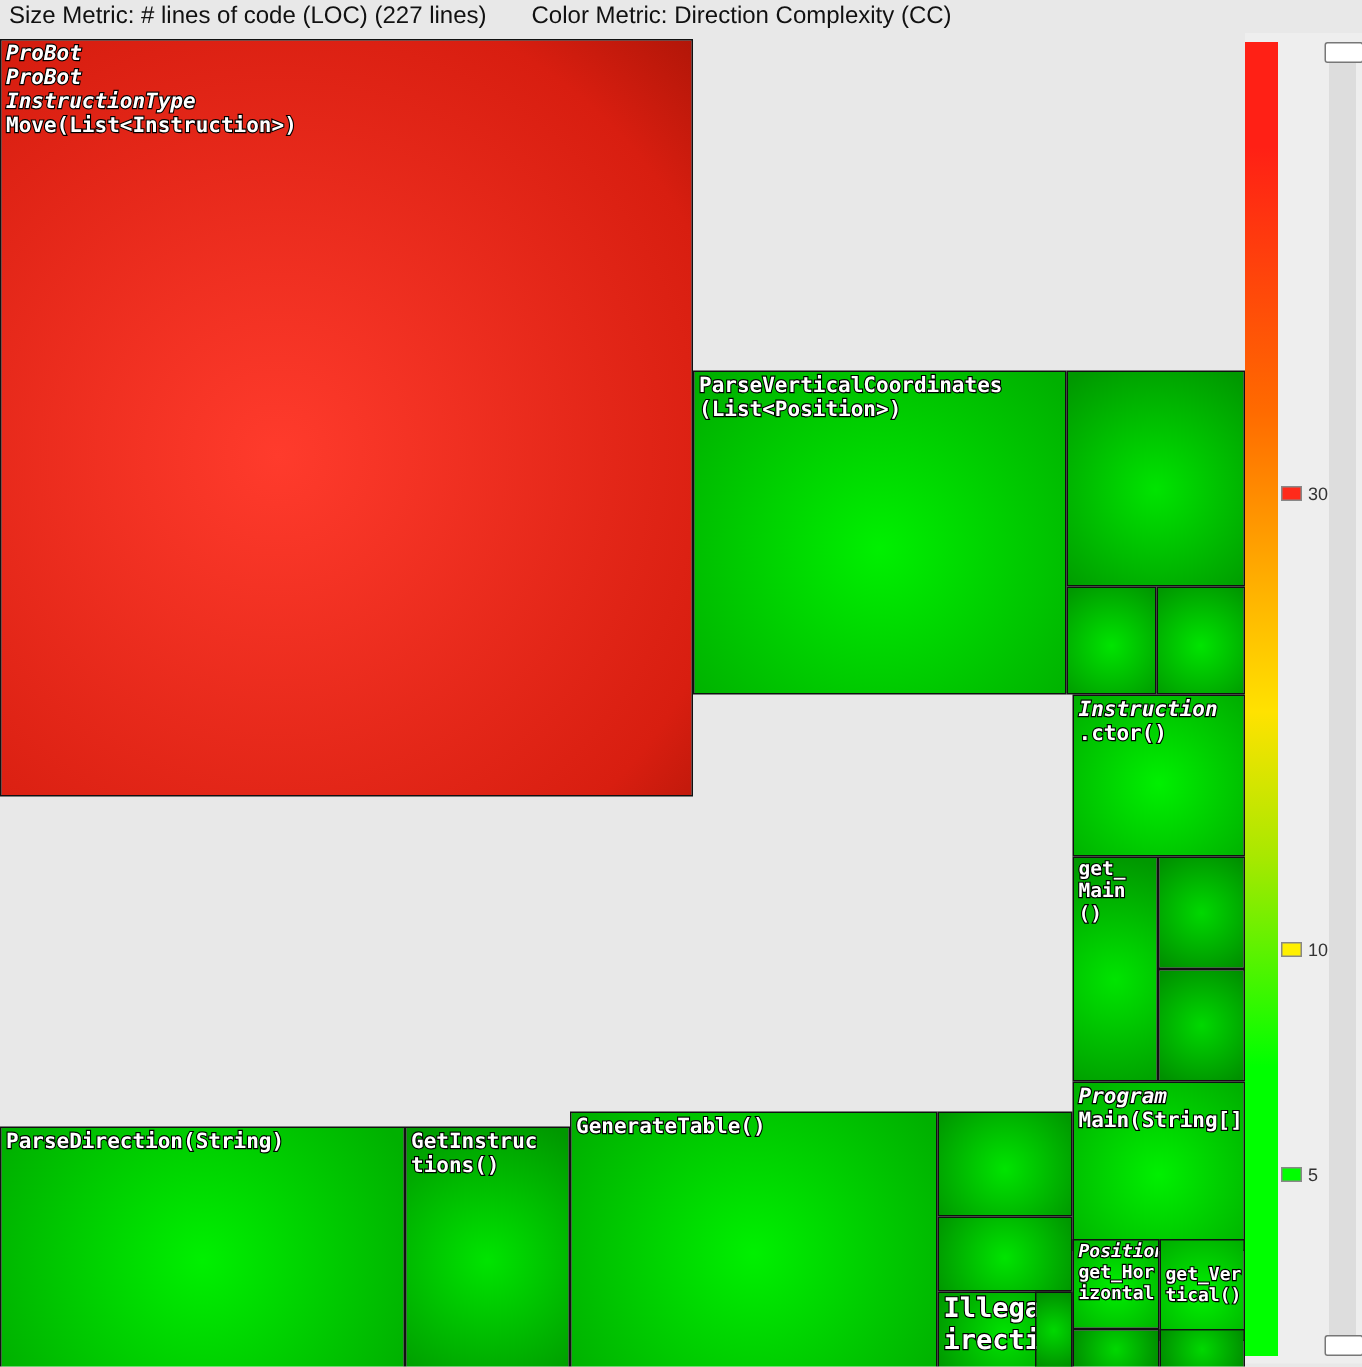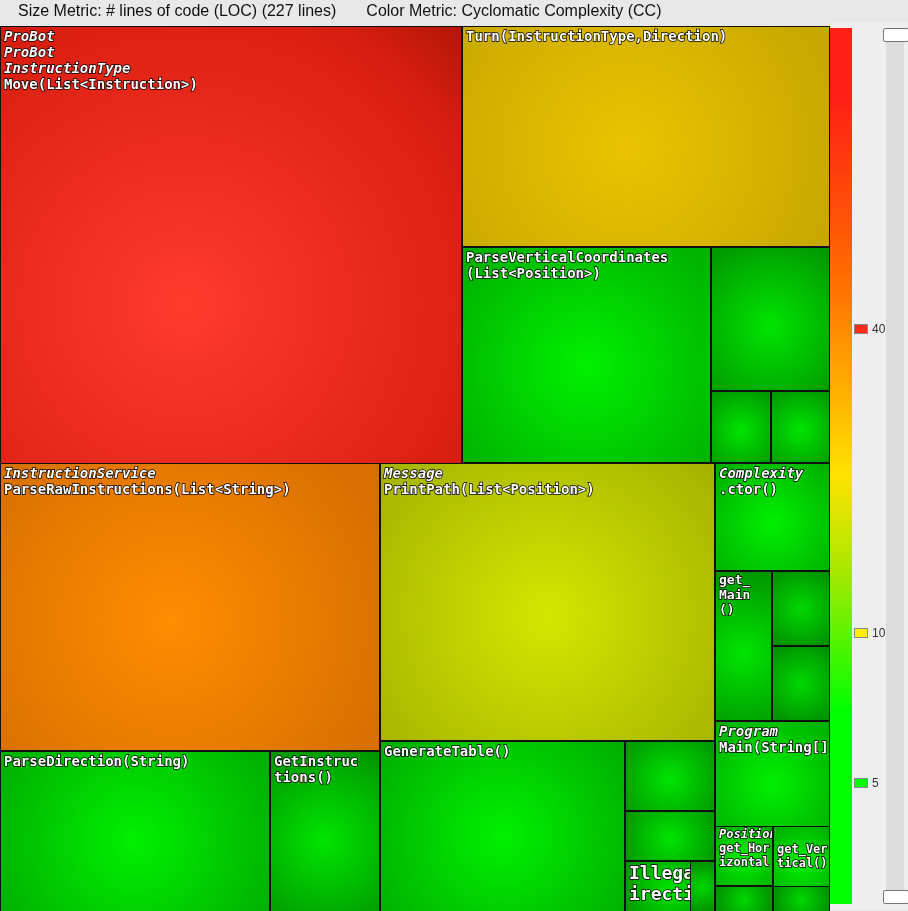--- a/index.html
+++ b/index.html
@@ -1,16 +1,16 @@
 <!DOCTYPE html>
 <html><head>
 <meta charset="utf-8">
 <style>
   html,body{margin:0;padding:0;font-family:Consolas,Menlo,monospace;background:#e8e8e8;width:908px;height:911px;overflow:hidden}
-  .hdr{height:22px;display:flex;gap:30px;padding:2px 18px;font-family:Arial,Helvetica,sans-serif;font-size:16px;color:#111}
+  .hdr{height:22px;display:flex;gap:30px;padding:2px 6px;font-family:Arial,Helvetica,sans-serif;font-size:16px;color:#111}
   .canvas{position:relative;width:908px;height:887px}
   .cell{position:absolute;box-sizing:border-box;border:1px solid #111;overflow:hidden}
   .cell .txt{position:absolute;left:3px;top:1px;font-size:14px;font-weight:bold;color:#fff;
     -webkit-text-stroke:1.5px #000;paint-order:stroke fill;line-height:1.15}
   .cell .cls{font-style:italic}
   .r1{background:radial-gradient(circle at 40% 55%, #ff3b2c 0%, #d81e10 80%, #b21608 100%)}
   .r2{background:radial-gradient(circle at 45% 55%, #eac400 0%, #c8a800 90%)}
   .o1{background:radial-gradient(circle at 45% 55%, #ff8d00 0%, #d66f00 90%)}
   .y1{background:radial-gradient(circle at 50% 55%, #d4e600 0%, #a6b400 95%)}
   .g1{background:radial-gradient(circle at 50% 55%, #00f000 0%, #00b000 95%)}
@@ -24,84 +24,69 @@
   .tick{position:absolute;left:24px;font:12px Arial;color:#333;display:flex;align-items:center;gap:4px}
   .tick .sw{width:12px;height:8px;border:1px solid #888}
   .slider{position:absolute;right:4px;top:6px;width:18px;height:876px;background:#ddd}
   .thumb{position:absolute;left:-3px;width:24px;height:12px;background:#fff;border:1px solid #777;border-radius:2px}
 </style>
 </head>
 <body>
 
 <div class="hdr">
   <span>Size Metric: # lines of code (LOC) (227 lines)</span>
-  <span>Color Metric: Cyclomatic Complexity (CC)</span>
+  <span>Color Metric: Direction Complexity (CC)</span>
 </div>
 
 <div class="canvas">
 
   <div class="cell r1" style="left:0;top:0;width:462px;height:505px">
     <div class="txt">
       <span class="cls">ProBot</span><br>
       <span class="cls">ProBot</span><br>
       <span class="cls">InstructionType</span><br>
       <span>Move(List&lt;Instruction&gt;)</span>
     </div>
   </div>
 
-  <div class="cell r2" style="left:462px;top:0;width:368px;height:221px">
-    <div class="txt"><span>Turn(InstructionType,Direction)</span></div>
-  </div>
 
   <div class="cell g1" style="left:462px;top:221px;width:249px;height:216px">
     <div class="txt">
       <span>ParseVerticalCoordinates</span><br><span>(List&lt;Position&gt;)</span>
     </div>
   </div>
   <div class="cell g2" style="left:711px;top:221px;width:119px;height:144px"></div>
   <div class="cell g2" style="left:711px;top:365px;width:60px;height:72px"></div>
   <div class="cell g2" style="left:771px;top:365px;width:59px;height:72px"></div>
 
-  <div class="cell o1" style="left:0;top:437px;width:380px;height:288px">
-    <div class="txt">
-      <span class="cls">InstructionService</span><br>
-      <span>ParseRawInstructions(List&lt;String&gt;)</span>
-    </div>
-  </div>
 
   <div class="cell g1" style="left:0;top:725px;width:270px;height:162px">
     <div class="txt"><span>ParseDirection(String)</span></div>
   </div>
 
   <div class="cell g2" style="left:270px;top:725px;width:110px;height:162px">
     <div class="txt" style="white-space:pre">GetInstruc
 tions()</div>
   </div>
 
-  <div class="cell y1" style="left:380px;top:437px;width:335px;height:278px">
-    <div class="txt">
-      <span class="cls">Message</span><br>
-      <span>PrintPath(List&lt;Position&gt;)</span>
-    </div>
-  </div>
 
   <div class="cell g1" style="left:380px;top:715px;width:245px;height:172px">
     <div class="txt"><span>GenerateTable()</span></div>
   </div>
   <div class="cell g2" style="left:625px;top:715px;width:90px;height:70px"></div>
   <div class="cell g2" style="left:625px;top:785px;width:90px;height:50px"></div>
   <div class="cell g2" style="left:625px;top:835px;width:90px;height:52px">
     <div class="txt" style="font-size:18px;white-space:pre">IllegalD
 irection</div>
   </div>
   <div class="cell g3" style="left:690px;top:835px;width:25px;height:52px"></div>
 
   <div class="cell g1" style="left:715px;top:437px;width:115px;height:108px">
     <div class="txt">
-      <span class="cls">Complexity</span><br>
+      <span class="cls">Instruction</span><br>
       <span>.ctor()</span>
     </div>
   </div>
   <div class="cell g2" style="left:715px;top:545px;width:57px;height:150px">
     <div class="txt" style="font-size:13px;white-space:pre">get_
 Main
 ()</div>
   </div>
   <div class="cell g3" style="left:772px;top:545px;width:58px;height:75px"></div>
   <div class="cell g3" style="left:772px;top:620px;width:58px;height:75px"></div>
@@ -124,21 +109,21 @@
   </div>
   <div class="cell g3" style="left:715px;top:860px;width:58px;height:27px"></div>
   <div class="cell g3" style="left:773px;top:860px;width:57px;height:27px"></div>
 
 </div>
 
 <div class="legend">
   <div class="bar"></div>
   <div class="tick" style="top:300px">
     <span class="sw" style="background:#ff2a1a"></span>
-      <span>40</span>
+      <span>30</span>
   </div>
   <div class="tick" style="top:604px">
     <span class="sw" style="background:#fff000"></span>
       <span>10</span>
   </div>
   <div class="tick" style="top:754px">
     <span class="sw" style="background:#00ff00"></span>
       <span>5</span>
   </div>
   <div class="slider">

